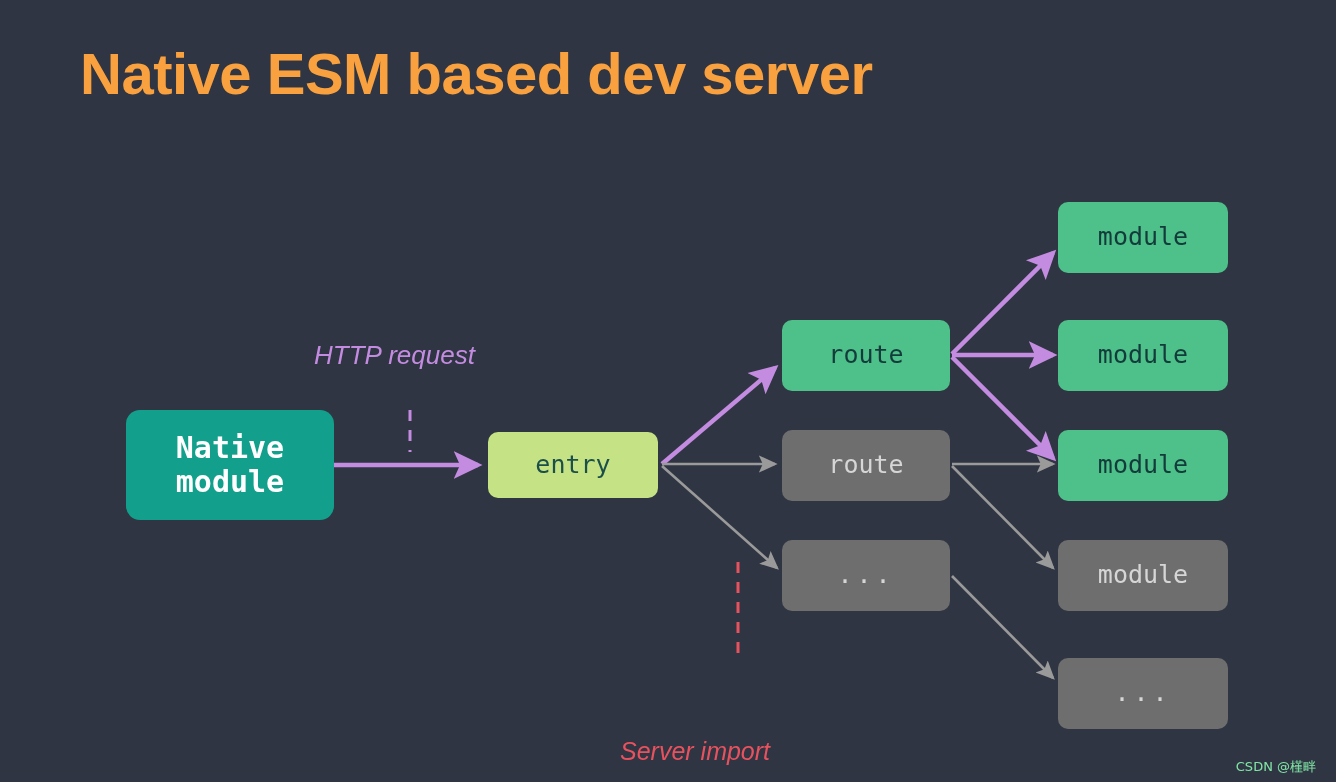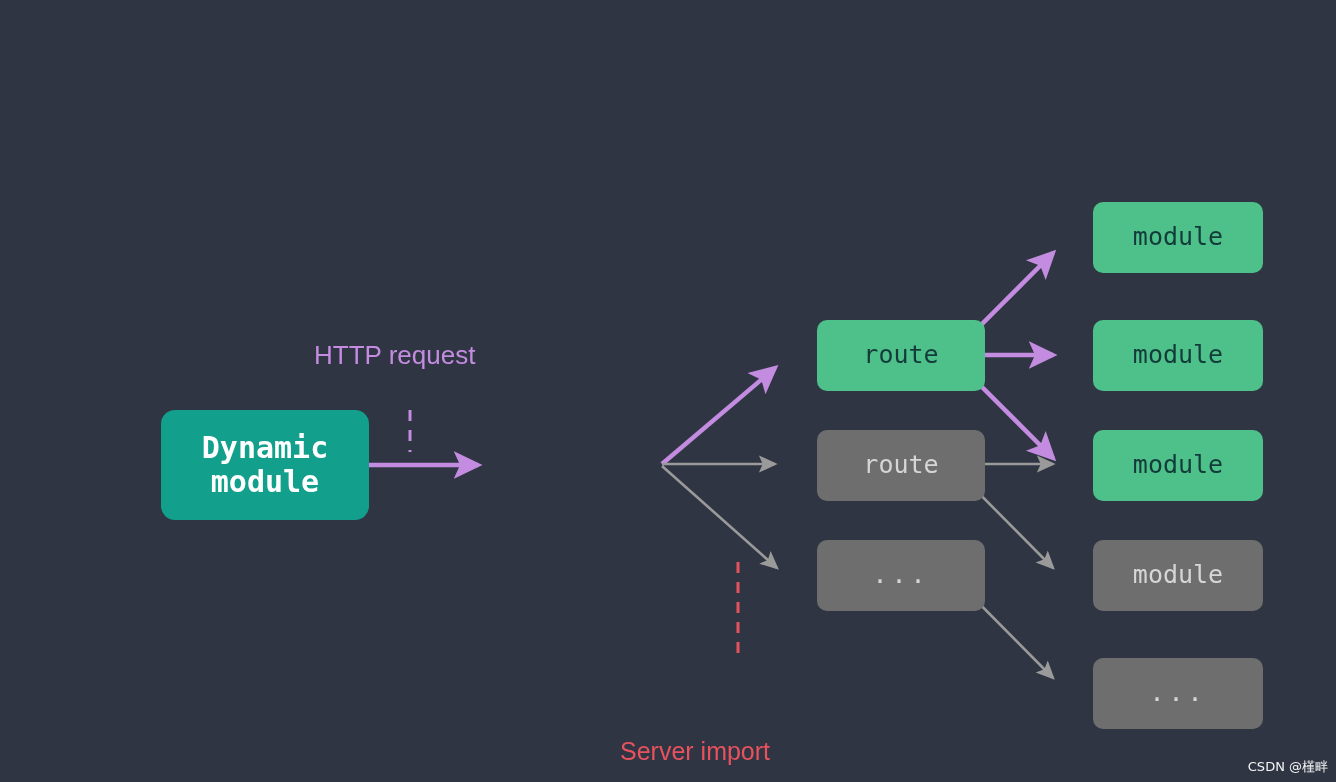--- a/index.html
+++ b/index.html
@@ -32,21 +32,20 @@
   .node{
     position:absolute;
     border-radius:10px;
     display:flex;
     align-items:center;
     justify-content:center;
     font-family:"DejaVu Sans Mono", monospace;
     box-sizing:border-box;
     line-height:1.15;
     text-align:center;
-    margin-left:35px;
   }
   .node.server{
     background:#12a08c;
     color:#ffffff;
     font-weight:700;
     font-size:30px;
     border-radius:14px;
     flex-direction:column;
   }
   .node.entry{
@@ -66,47 +65,49 @@
     color:#d6d6d6;
     font-size:25px;
     font-weight:400;
   }
   .node.dots{letter-spacing:4px;}
 
   .caption{
     position:absolute;
     font-family:"Liberation Sans", sans-serif;
     white-space:pre;
+    font-style:italic;
   }
   .caption.http{
     color:#c48ce0;
     font-size:26px;
     left:314px; top:340px;
   }
   .caption.dyn{
     color:#e8525f;
     font-size:25px;
     left:620px; top:670px;
     line-height:1.3;
   }
 
   #watermark{
     position:absolute;
-    right:8px; bottom:6px;
-    color:#ffffff;
+    right:20px; bottom:6px;
+    color:#86efac;
     font-size:13px;
     font-family:"DejaVu Sans", sans-serif;
     opacity:0.95;
   }
 </style>
 </head>
 <body>
 
 <div id="stage">
 
+  <div id="title">Native ESM based dev server</div>
 
   <svg id="edges" viewBox="0 0 1336 782">
     <defs>
       <marker id="ah-purple" markerWidth="7" markerHeight="7" refX="5.4" refY="3.5" orient="auto" markerUnits="strokeWidth">
         <path d="M0,0.4 L6.4,3.5 L0,6.6 L1.4,3.5 Z" fill="#c48ce0"></path>
       </marker>
       <marker id="ah-gray" markerWidth="8" markerHeight="8" refX="6.2" refY="4" orient="auto" markerUnits="strokeWidth">
         <path d="M0,0.7 L7.2,4 L0,7.3 L1.5,4 Z" fill="#9a9a9a"></path>
       </marker>
     </defs>
@@ -130,24 +131,27 @@
     <line x1="952" y1="464" x2="1053" y2="464" stroke="#9a9a9a" stroke-width="2.6" marker-end="url(#ah-gray)"></line>
 
     <line x1="952" y1="466" x2="1053" y2="568" stroke="#9a9a9a" stroke-width="2.6" marker-end="url(#ah-gray)"></line>
 
     <line x1="952" y1="576" x2="1053" y2="678" stroke="#9a9a9a" stroke-width="2.6" marker-end="url(#ah-gray)"></line>
 
     <line x1="738" y1="562" x2="738" y2="658" stroke="#e8525f" stroke-width="3" stroke-dasharray="11 9"></line>
   </svg>
 
   <div class="node server" style="left:126px;top:410px;width:208px;height:110px;">
-    <span>Dynamic</span>
+    <span>Native</span>
     <span>module</span>
   </div>
 
+  <div class="node entry" style="left:488px;top:432px;width:170px;height:66px;">
+    <span>entry</span>
+  </div>
 
   <div class="node green" style="left:782px;top:320px;width:168px;height:71px;">
     <span>route</span>
   </div>
 
   <div class="node gray" style="left:782px;top:430px;width:168px;height:71px;">
     <span>route</span>
   </div>
 
   <div class="node gray dots" style="left:782px;top:540px;width:168px;height:71px;">

